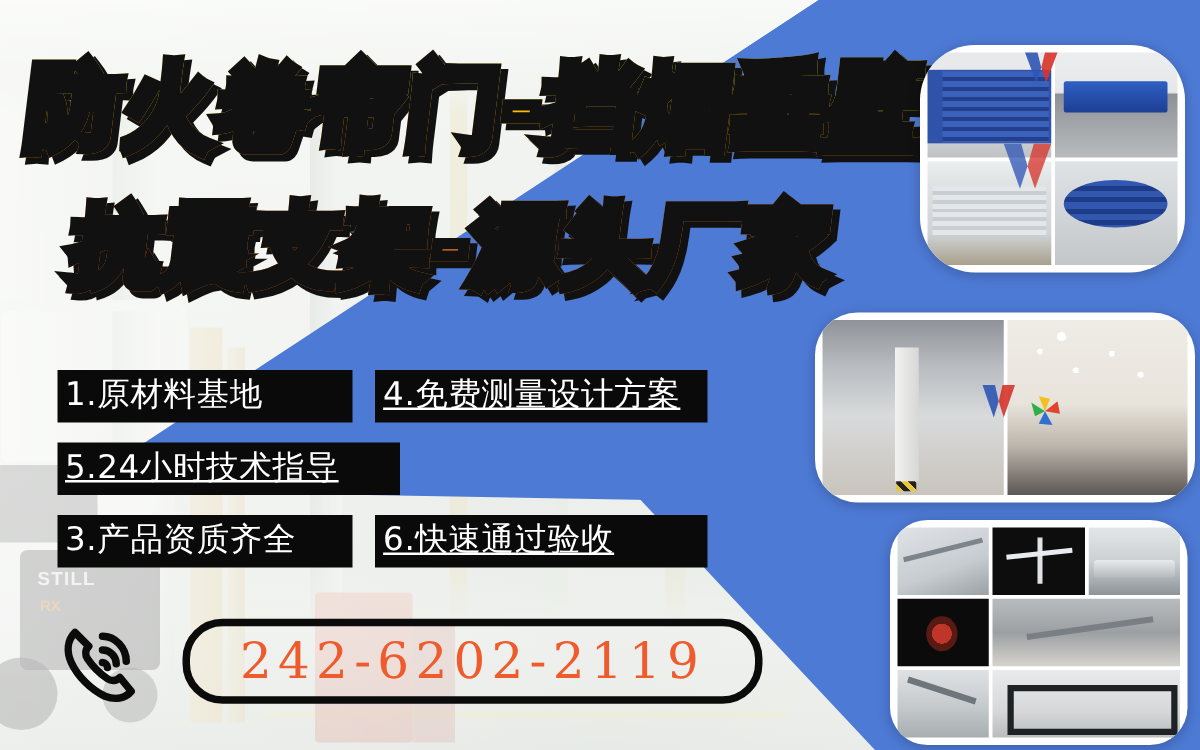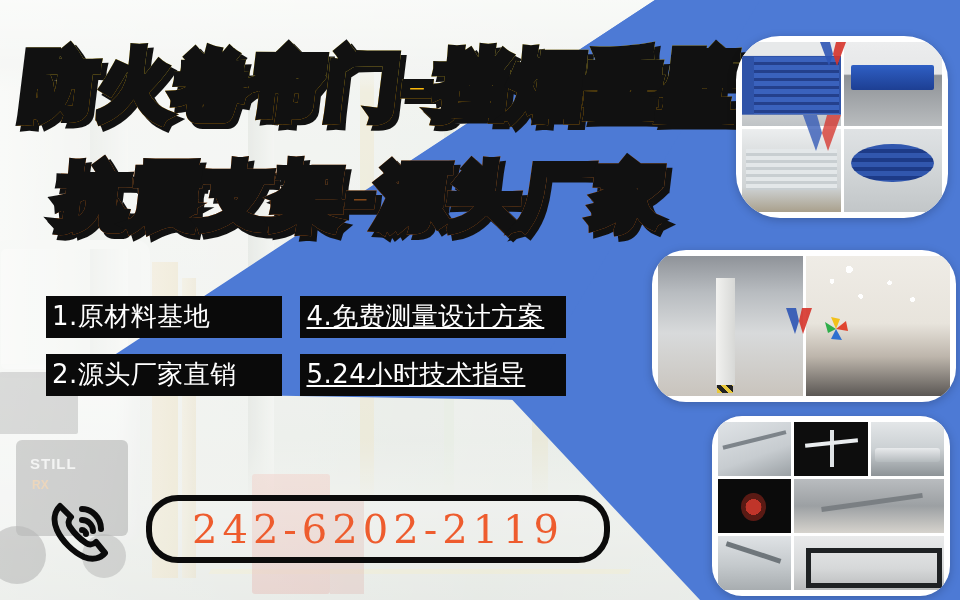--- a/index.html
+++ b/index.html
@@ -286,22 +286,25 @@
   <div class="headline h2">
     <span class="fill">抗震支架-源头厂家</span>
   </div>
 
   <div class="features">
     <div class="feat-row">
       <div class="feat col-a">1.原材料基地</div>
       <div class="feat col-b">4.免费测量设计方案</div>
     </div>
     <div class="feat-row">
-      <div class="feat col-a">2.源头厂家直销</div>
       <div class="feat col-b">5.24小时技术指导</div>
+    </div>
+    <div class="feat-row">
+      <div class="feat col-a">3.产品资质齐全</div>
+      <div class="feat col-b">6.快速通过验收</div>
     </div>
   </div>
 
   <div class="phone-row">
     <svg class="phone-icon" viewBox="0 0 76 74">
       <path d="M16 14 C10 20 9 29 13 38 C18 49 29 60 40 65 C48 68 56 67 61 61 L52 50 C49 53 45 53 42 51 C36 47 30 41 26 35 C24 32 24 28 27 25 Z" fill="none" stroke="#0b0b0b" stroke-width="6" stroke-linejoin="round" stroke-linecap="round"></path>
       <path d="M38 17 C48 17 57 26 57 37" fill="none" stroke="#0b0b0b" stroke-width="6" stroke-linecap="round"></path>
       <path d="M38 28 C44 28 49 33 49 39" fill="none" stroke="#0b0b0b" stroke-width="6" stroke-linecap="round"></path>
       <path d="M38 38 C40 38 42 40 42 42" fill="none" stroke="#0b0b0b" stroke-width="6" stroke-linecap="round"></path>
     </svg>

